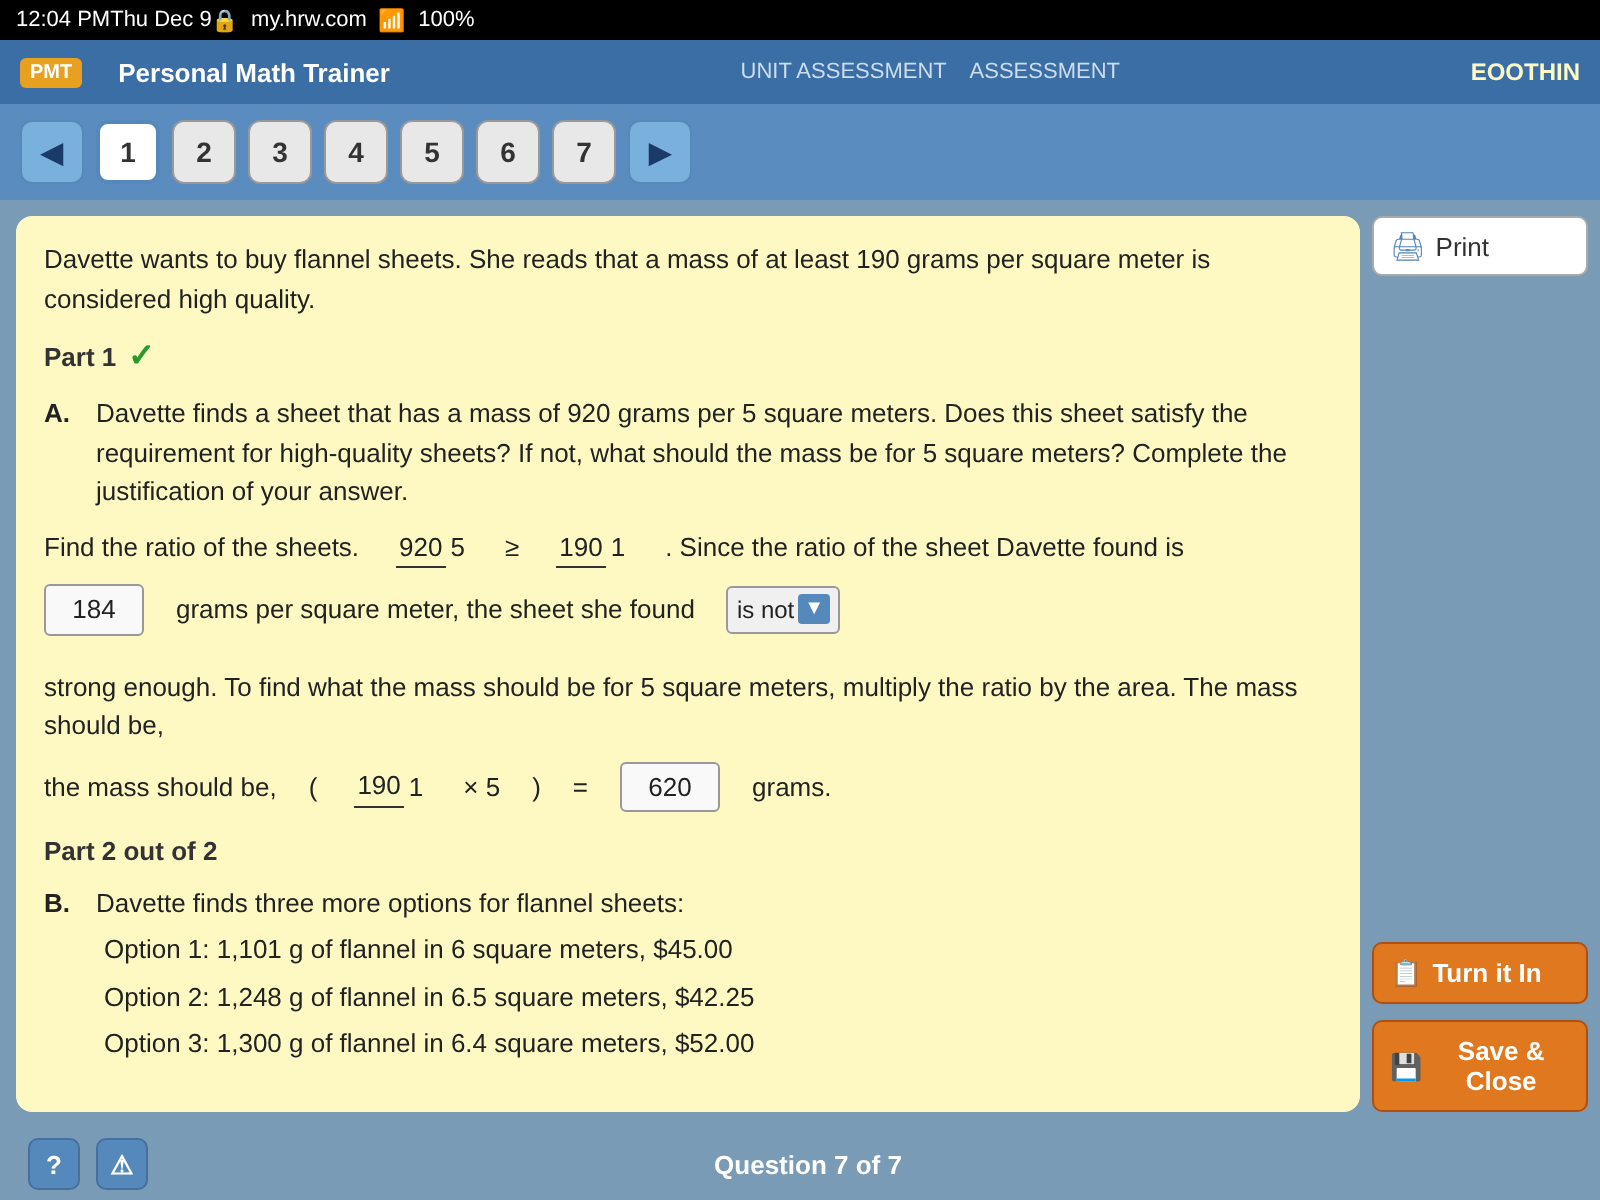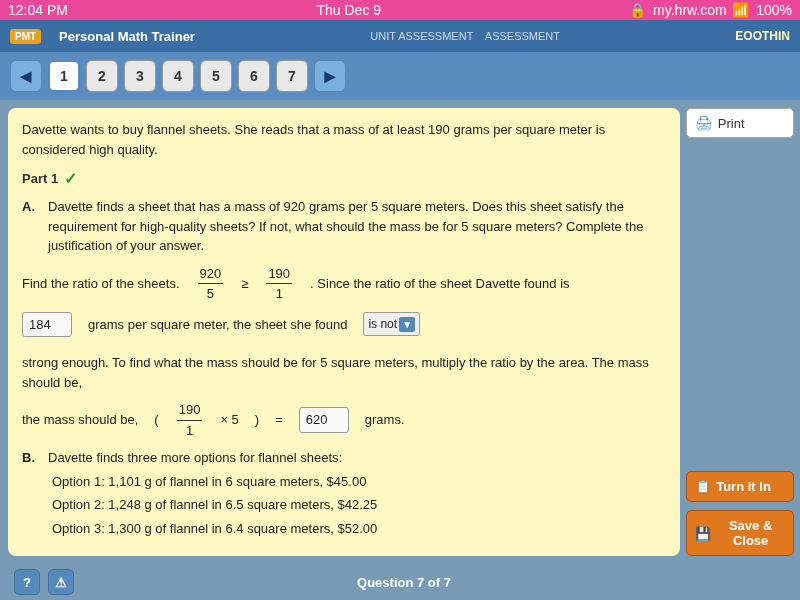--- a/index.html
+++ b/index.html
@@ -7,26 +7,26 @@
       font-family: Arial, sans-serif;
       background: #7a9bb5;
       width: 800px;
       height: 600px;
       overflow: hidden;
       font-size: 13px;
     }
 
     
     .status-bar {
-      background: #ec4899;
-      color: white;
-      font-size: 14px;
+      background: #000000;
+      color: white;
+      font-size: 11px;
       padding: 2px 8px;
       display: flex;
-      justify-content: space-between;
+      justify-content: flex-start;
       align-items: center;
       height: 20px;
     }
     .status-bar-right {
       display: flex;
       gap: 6px;
       align-items: center;
     }
 
     
@@ -156,21 +156,21 @@
     .math-line {
       margin: 8px 0;
       display: flex;
       align-items: center;
       flex-wrap: wrap;
       gap: 16px;
     }
 
     .fraction {
       display: inline-flex;
-      flex-direction: column;
+      flex-direction: row;
       align-items: center;
       font-size: 13px;
       margin: 0 2px;
     }
     .fraction .numerator {
       border-bottom: 1px solid #333;
       padding: 0 2px;
       text-align: center;
     }
     .fraction .denominator {
@@ -179,20 +179,21 @@
     }
 
     .answer-box {
       border: 1px solid #999;
       border-radius: 3px;
       padding: 2px 6px;
       display: inline-block;
       min-width: 50px;
       background: #f9f9f9;
       font-size: 13px;
+      text-align: center;
     }
 
     .dropdown-box {
       border: 1px solid #999;
       border-radius: 3px;
       padding: 2px 4px;
       display: inline-flex;
       align-items: center;
       background: #f0f0f0;
       font-size: 12px;
@@ -400,20 +401,21 @@
         <span class="numerator">190</span>
         <span class="denominator">1</span>
       </span>
       <span>× 5</span>
       <span>)</span>
       <span>=</span>
       <span class="answer-box">620</span>
       <span>grams.</span>
     </div>
 
+    <div class="part2-label">Part 2 out of 2</div>
 
     <div class="question-block">
       <span class="question-letter">B.</span>
       <div class="question-text">
         <div>Davette finds three more options for flannel sheets:</div>
         <div class="option-line">Option 1: 1,101 g of flannel in 6 square meters, $45.00</div>
         <div class="option-line">Option 2: 1,248 g of flannel in 6.5 square meters, $42.25</div>
         <div class="option-line">Option 3: 1,300 g of flannel in 6.4 square meters, $52.00</div>
 
       </div>

